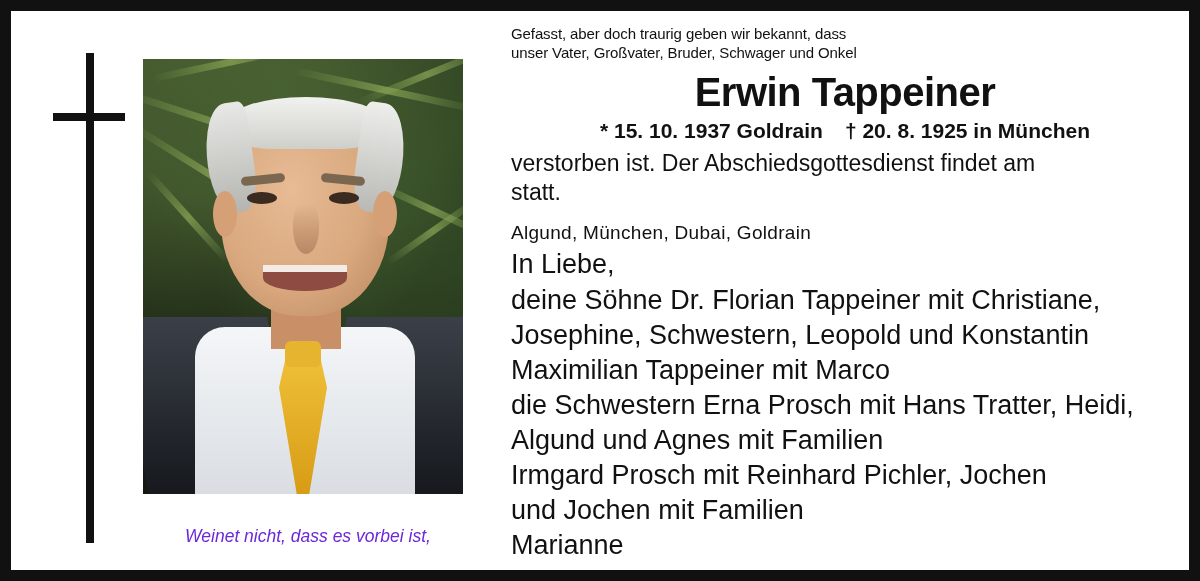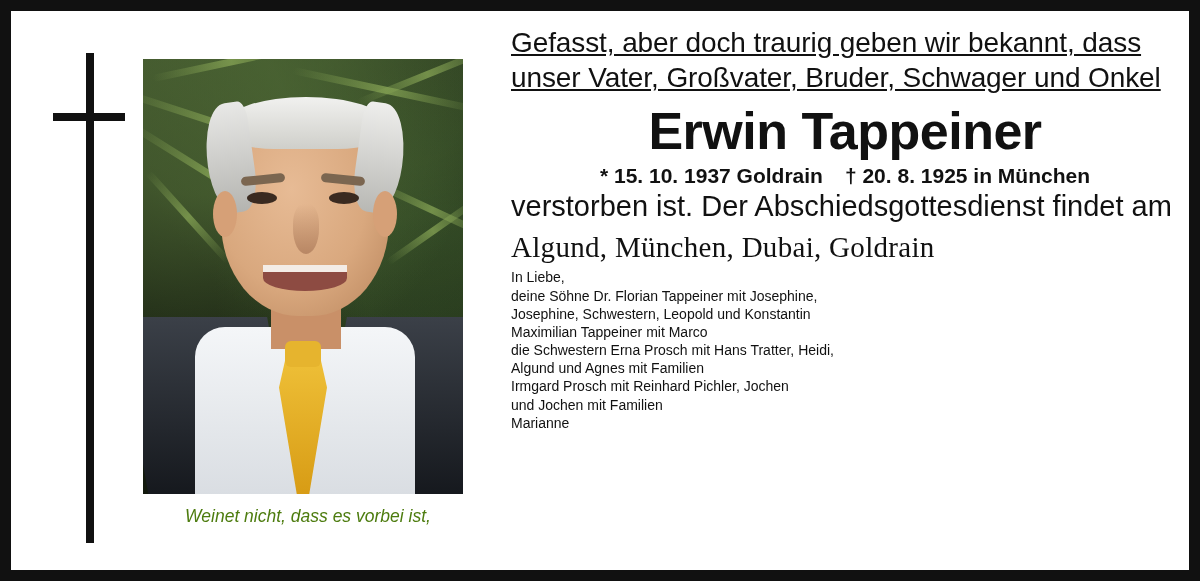--- a/index.html
+++ b/index.html
@@ -211,71 +211,69 @@
     position: absolute;
     left: 142px; top: 282px;
     width: 36px; height: 26px;
     background: #e6b42e;
     border-radius: 6px;
   }
 
   .caption {
     position: absolute;
     left: 120px;
-    top: 487px;
+    top: 507px;
     width: 330px;
     text-align: center;
     font-style: italic;
     font-size: 17.5px;
     line-height: 1.38;
-    color: #4d7c0f;
+    color: #6d28d9;
   }
 
   
   .right-col {
     flex: 1 1 auto;
     padding: 8px 0 0 18px;
     box-sizing: border-box;
     color: #111111;
   }
   .lead {
-    font-size: 28px;
+    font-size: 15px;
     line-height: 1.26;
     letter-spacing: -0.1px;
-    text-decoration: underline;
   }
   .name {
     text-align: center;
-    font-size: 52px;
+    font-size: 40px;
     font-weight: bold;
     letter-spacing: -0.5px;
     margin: 8px 0 6px 0;
     line-height: 1.05;
   }
   .dates {
     text-align: center;
     font-size: 21px;
     font-weight: bold;
-    margin-bottom: 0;
+    margin-bottom: 6px;
     white-space: nowrap;
   }
   .dates .gap { display: inline-block; width: 22px; }
   .body-text {
-    font-size: 29px;
+    font-size: 23px;
     line-height: 1.26;
   }
   .places {
-    font-size: 29px;
+    font-size: 19px;
     line-height: 1.3;
-    margin-top: 4px;
+    margin-top: 14px;
     letter-spacing: 0.3px;
-    font-family: Liberation Serif, serif;
   }
   .family {
-    font-size: 14px;
+    font-size: 27px;
     line-height: 1.3;
     margin-top: 2px;
   }
   .family .line { white-space: nowrap; }
   .family b { font-weight: normal; }
 </style>
 </head>
 <body>
 
 <div class="obituary">
@@ -331,28 +329,29 @@
       </div>
 
       <div class="name">Erwin Tappeiner</div>
 
       <div class="dates">
         <span>* 15. 10. 1937 Goldrain</span><span class="gap"></span><span>† 20. 8. 1925 in München</span>
       </div>
 
       <div class="body-text">
         <div>verstorben ist. Der Abschiedsgottesdienst findet am</div>
+        <div>statt.</div>
       </div>
 
       <div class="places">Algund, München, Dubai, Goldrain</div>
 
       <div class="family">
         <div class="line">In Liebe,</div>
         <div id="family-lines">
-            <div class="line"><span>deine Söhne Dr. </span><b>Florian Tappeiner</b><span> mit </span><b>Josephine,</b></div>
+            <div class="line"><span>deine Söhne Dr. </span><b>Florian Tappeiner</b><span> mit </span><b>Christiane,</b></div>
             <div class="line"><b>Josephine, Schwestern, Leopold</b><span> und </span><b>Konstantin</b></div>
             <div class="line"><b>Maximilian Tappeiner</b><span> mit </span><b>Marco</b></div>
             <div class="line"><span>die Schwestern </span><b>Erna Prosch</b><span> mit </span><b>Hans Tratter, Heidi,</b></div>
             <div class="line"><b>Algund</b><span> und </span><b>Agnes</b><span> mit Familien</span></div>
             <div class="line"><b>Irmgard Prosch</b><span> mit </span><b>Reinhard Pichler, Jochen</b></div>
             <div class="line"><span>und </span><b>Jochen</b><span> mit Familien</span></div>
             <div class="line"><b>Marianne</b></div>
           </div>
       </div>
 

